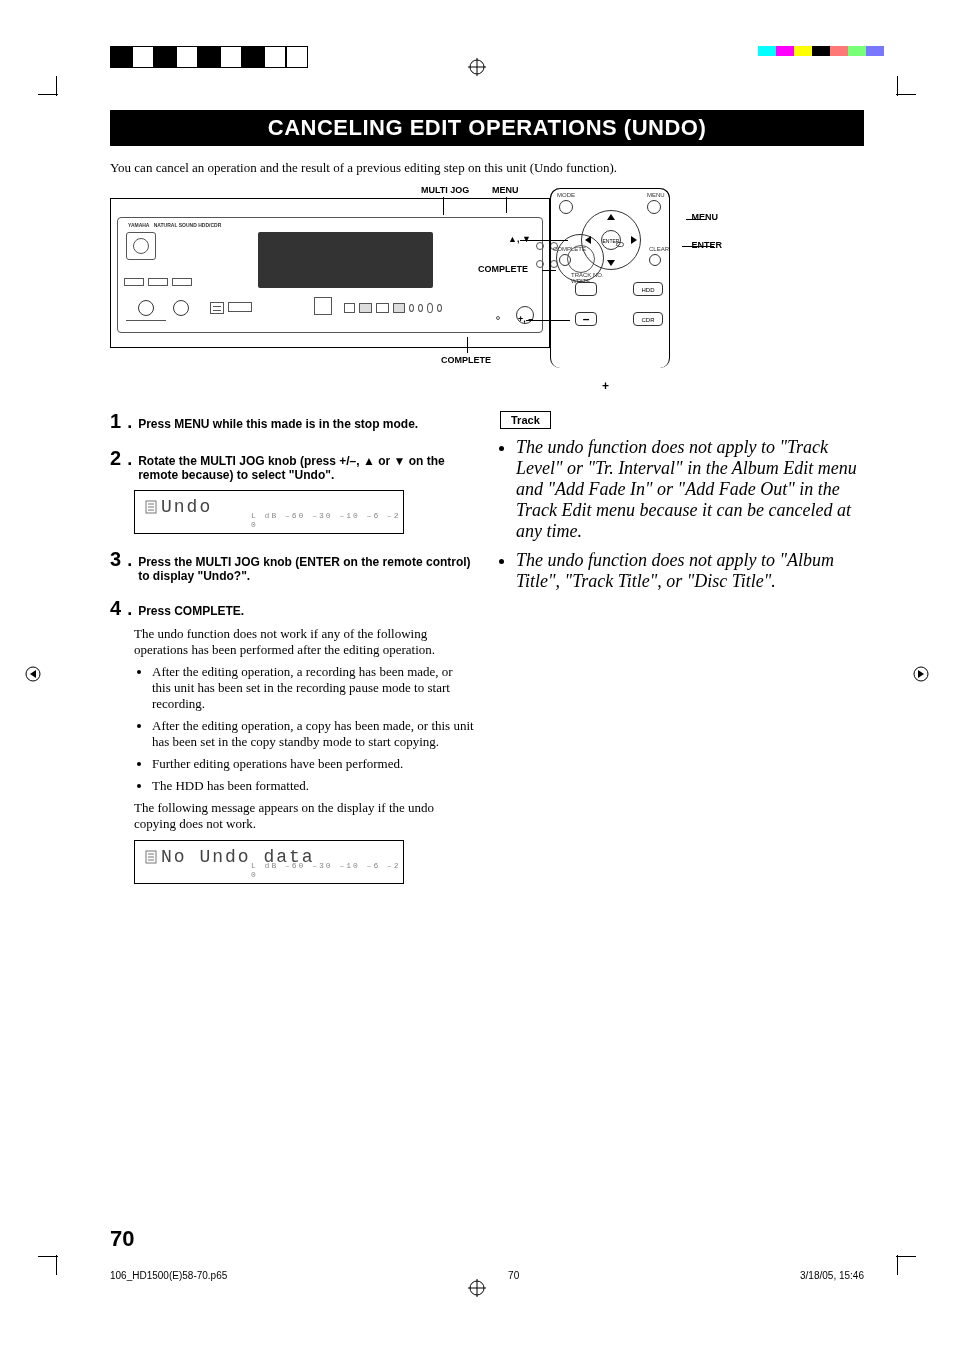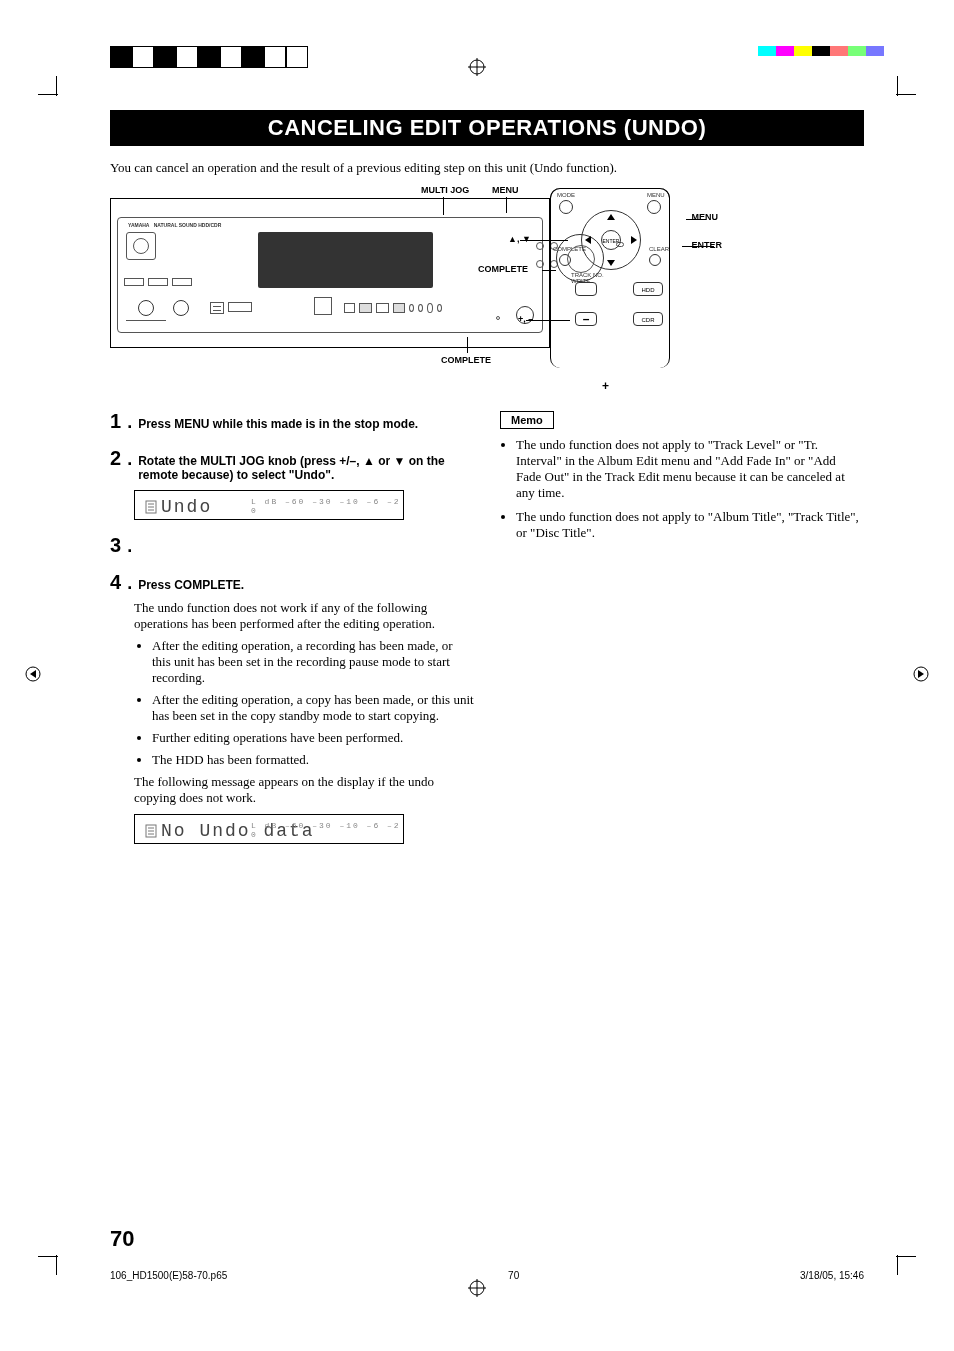--- a/index.html
+++ b/index.html
@@ -302,21 +302,21 @@
   }
   .step-body {
     font-size: 13px; margin: 6px 0 6px 24px;
   }
   .step-body.ul {
     list-style: disc; padding-left: 18px;
   }
   .step-body.ul li { margin-bottom: 6px; }
   .display-box {
     border: 1px solid #000;
-    width: 270px; height: 30px;
+    width: 270px; height: 44px;
     margin: 8px 0 10px 24px;
     position: relative;
     font-family: "Courier New", monospace;
   }
   .display-main {
     position: absolute; left: 10px; top: 6px;
     font-size: 18px; letter-spacing: 2px; color:#444;
   }
   .display-icon {
     position:absolute; left:10px; top:9px; width:12px;height:14px;
@@ -327,23 +327,24 @@
   }
   .memo-box {
     border: 1px solid #000;
     display: inline-block;
     padding: 2px 10px;
     font-family: Arial, Helvetica, sans-serif;
     font-weight: bold; font-size: 11px;
     margin-bottom: 8px;
   }
   .memo-list {
-    font-size: 13px;
+    font-size: 18px;
     list-style: disc;
     padding-left: 16px;
+    font-style: italic;
   }
   .memo-list li { margin-bottom: 8px; }
 
   .page-number {
     position: absolute;
     left: 110px; top: 1226px;
     font-family: Arial, Helvetica, sans-serif;
     font-weight: bold; font-size: 22px;
   }
 
@@ -534,20 +535,21 @@
             </svg>
           <span class="display-main" style="left:26px;">Undo</span>
           <span class="display-sub">L   dB  –60      –30    –10   –6   –2     0</span>
         </div>
       </div>
 
       <div class="step">
         <div class="step-head">
           <span class="step-num">3</span>
             <span class="step-dot">.</span>
+          <span class="step-title">Press the MULTI JOG knob (ENTER on the remote control) to display "Undo?".</span>
         </div>
       </div>
 
       <div class="step">
         <div class="step-head">
           <span class="step-num">4</span>
             <span class="step-dot">.</span>
           <span class="step-title">Press COMPLETE.</span>
         </div>
         <p class="step-body">The undo function does not work if any of the following operations has been performed after the editing operation.</p>
@@ -566,21 +568,21 @@
               <line x1="3" y1="10" x2="9" y2="10" stroke="#777"></line>
             </svg>
           <span class="display-main" style="left:26px;">No Undo data</span>
           <span class="display-sub">L   dB  –60      –30    –10   –6   –2     0</span>
         </div>
       </div>
 
     </div>
 
     <div class="col">
-      <div class="memo-box">Memo</div>
+      <div class="memo-box">Track</div>
       <ul class="memo-list">
         <li>The undo function does not apply to "Track Level" or "Tr. Interval" in the Album Edit menu and "Add Fade In" or "Add Fade Out" in the Track Edit menu because it can be canceled at any time.</li>
         <li>The undo function does not apply to "Album Title", "Track Title", or "Disc Title".</li>
       </ul>
     </div>
   </div>
 
 </div>
 
 <div class="page-number">70</div>

